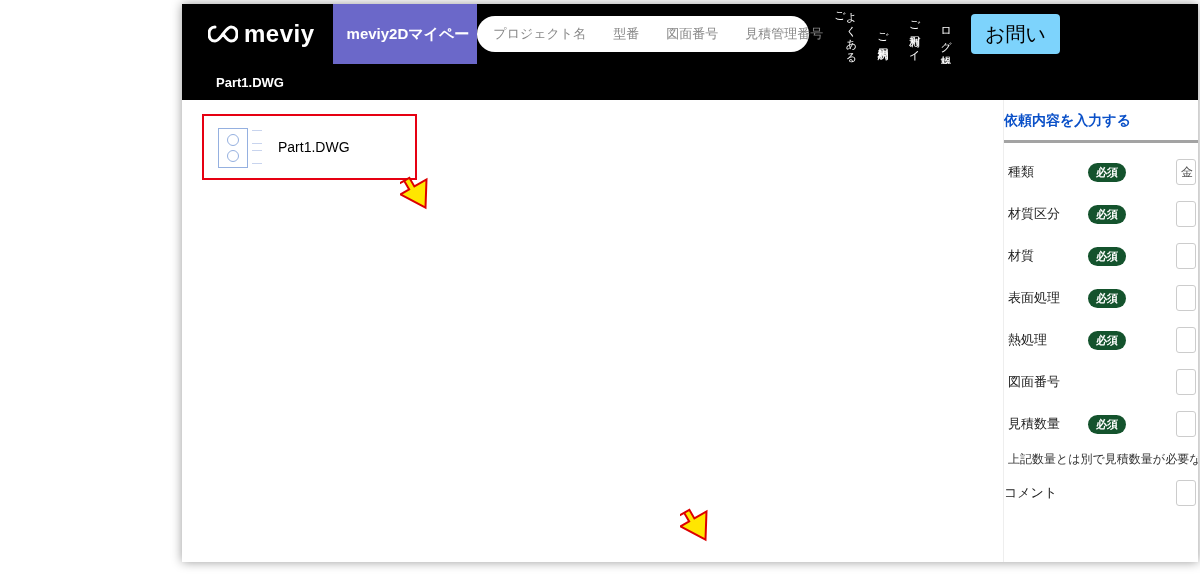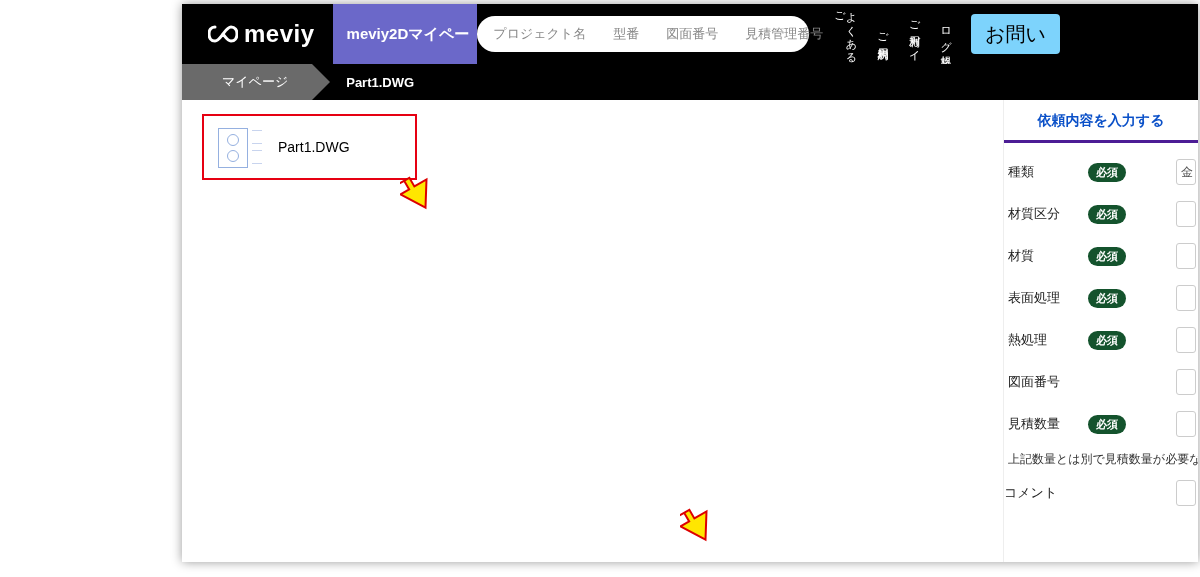--- a/index.html
+++ b/index.html
@@ -47,21 +47,21 @@
   
   .bigicon .drawing-icon { width:60px; height:50px; }
   .bigicon .drawing-icon .box { width:34px; height:44px; }
   .bigicon .drawing-icon .circ { width:14px; height:14px; left:14px; }
   .bigicon .drawing-icon .c1 { top:9px; } .bigicon .drawing-icon .c2 { top:27px; }
   .bigicon .drawing-icon .dim { right:4px; width:12px; }
   .bigicon .drawing-icon .d1 { top:6px; height:16px;} .bigicon .drawing-icon .d2 { top:26px; height:16px; }
 
   
   .right-panel { position:absolute; right:0; top:96px; width:195px; bottom:0; background:#fff; border-left:1px solid #eee; overflow:hidden; }
-  .panel-tab { text-align:center; color:#0a50c8; font-weight:700; font-size:14px; padding:12px 0 10px; border-bottom:3px solid #4c1d95; }
+  .panel-tab { text-align:left; color:#0a50c8; font-weight:700; font-size:14px; padding:12px 0 10px; border-bottom:3px solid #a3a3a3; }
   .form-rows { padding:8px 0 0 4px; }
   .form-row { display:flex; align-items:center; height:42px; gap:10px; }
   .form-label { width:70px; font-size:13px; color:#222; white-space:nowrap; }
   .req-badge { background:#14532d; color:#fff; font-size:11px; font-weight:700; border-radius:10px; padding:2px 8px; }
   .select-stub { width:20px; height:26px; border:1px solid #ccc; border-radius:3px; margin-left:auto; margin-right:2px; background:#fff; display:flex; align-items:center; justify-content:flex-end; padding-right:2px; font-size:12px; color:#555;}
   .note-text { font-size:12px; color:#333; padding:6px 2px 4px 4px; white-space:nowrap; }
 
   
   .arrow { position:absolute; width:34px; height:38px; }
   .arrow svg { width:100%; height:100%; }
@@ -115,23 +115,20 @@
         <div class="vlink">
             <span>ログ規格</span>
           </div>
       </div>
       <div class="contact-btn">
         <span>お問い</span>
       </div>
     </div>
 
     <div class="breadcrumb">
-      <div class="crumb crumb-first">
-          <span>マイページ</span>
-        </div>
       <div class="crumb crumb-second">
           <span>Part1.DWG</span>
         </div>
     </div>
 
     <div class="file-card">
       <div class="drawing-icon">
         <div class="box"></div>
           <div class="circ c1"></div>
           <div class="circ c2"></div>

